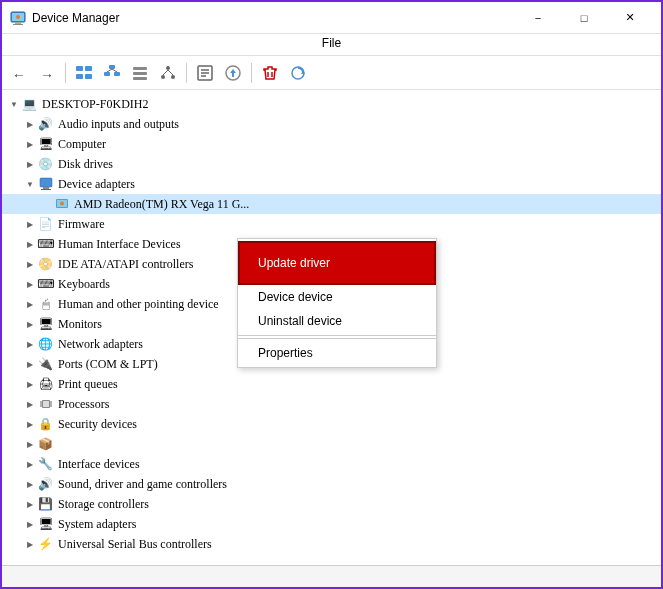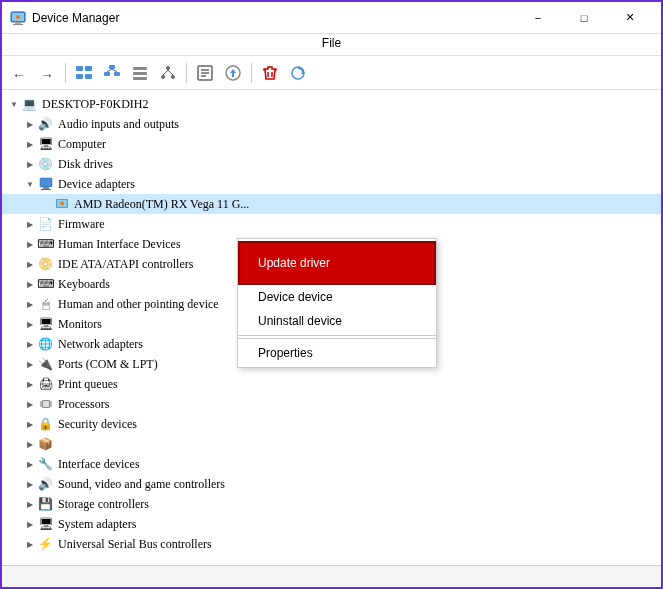--- a/index.html
+++ b/index.html
@@ -454,21 +454,21 @@
         <div class="indent" style="width:20px"></div>
         <span class="expand-btn collapsed"></span>
         <span class="tree-icon">🔧</span>
         <span class="tree-label">Interface devices</span>
       </div>
 
       <div class="tree-item">
         <div class="indent" style="width:20px"></div>
         <span class="expand-btn collapsed"></span>
         <span class="tree-icon">🔊</span>
-        <span class="tree-label">Sound, video and game controllers</span>
+        <span class="tree-label">Sound, driver and game controllers</span>
       </div>
 
       <div class="tree-item">
         <div class="indent" style="width:20px"></div>
         <span class="expand-btn collapsed"></span>
         <span class="tree-icon">💾</span>
         <span class="tree-label">Storage controllers</span>
       </div>
 
       <div class="tree-item">

